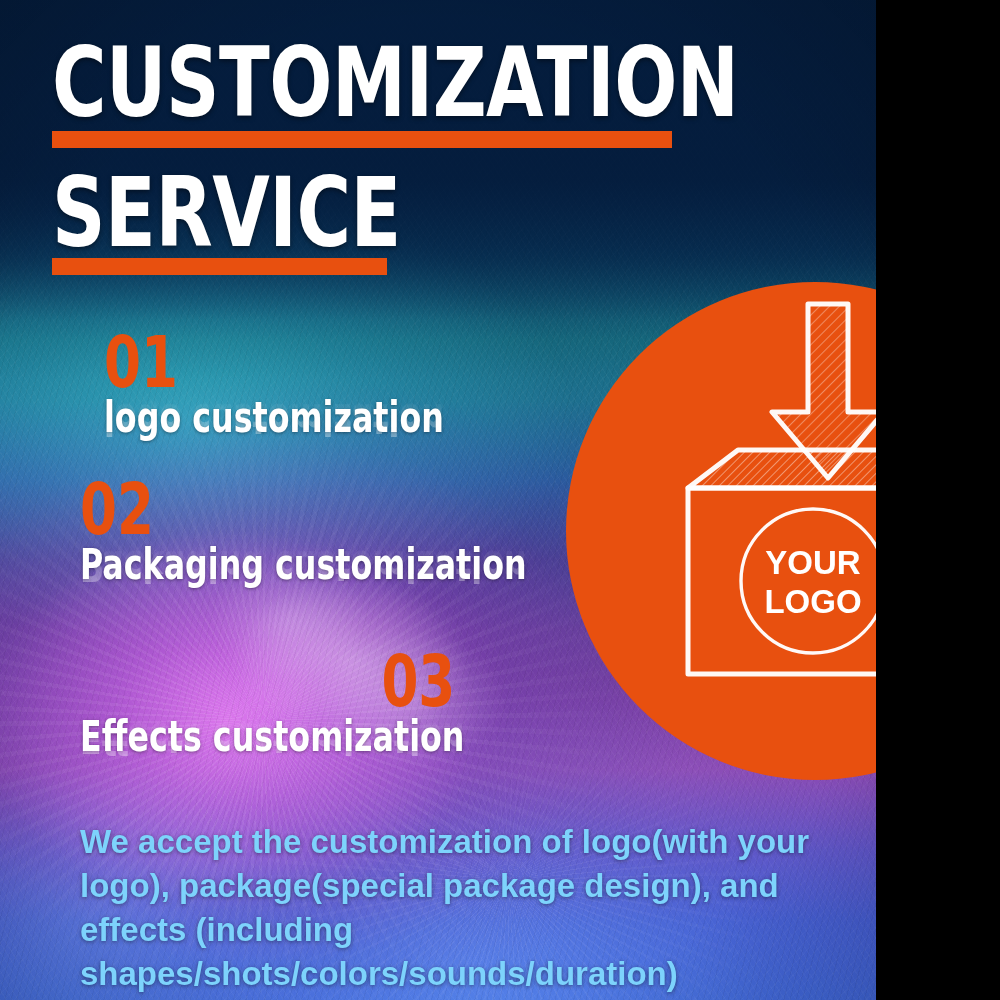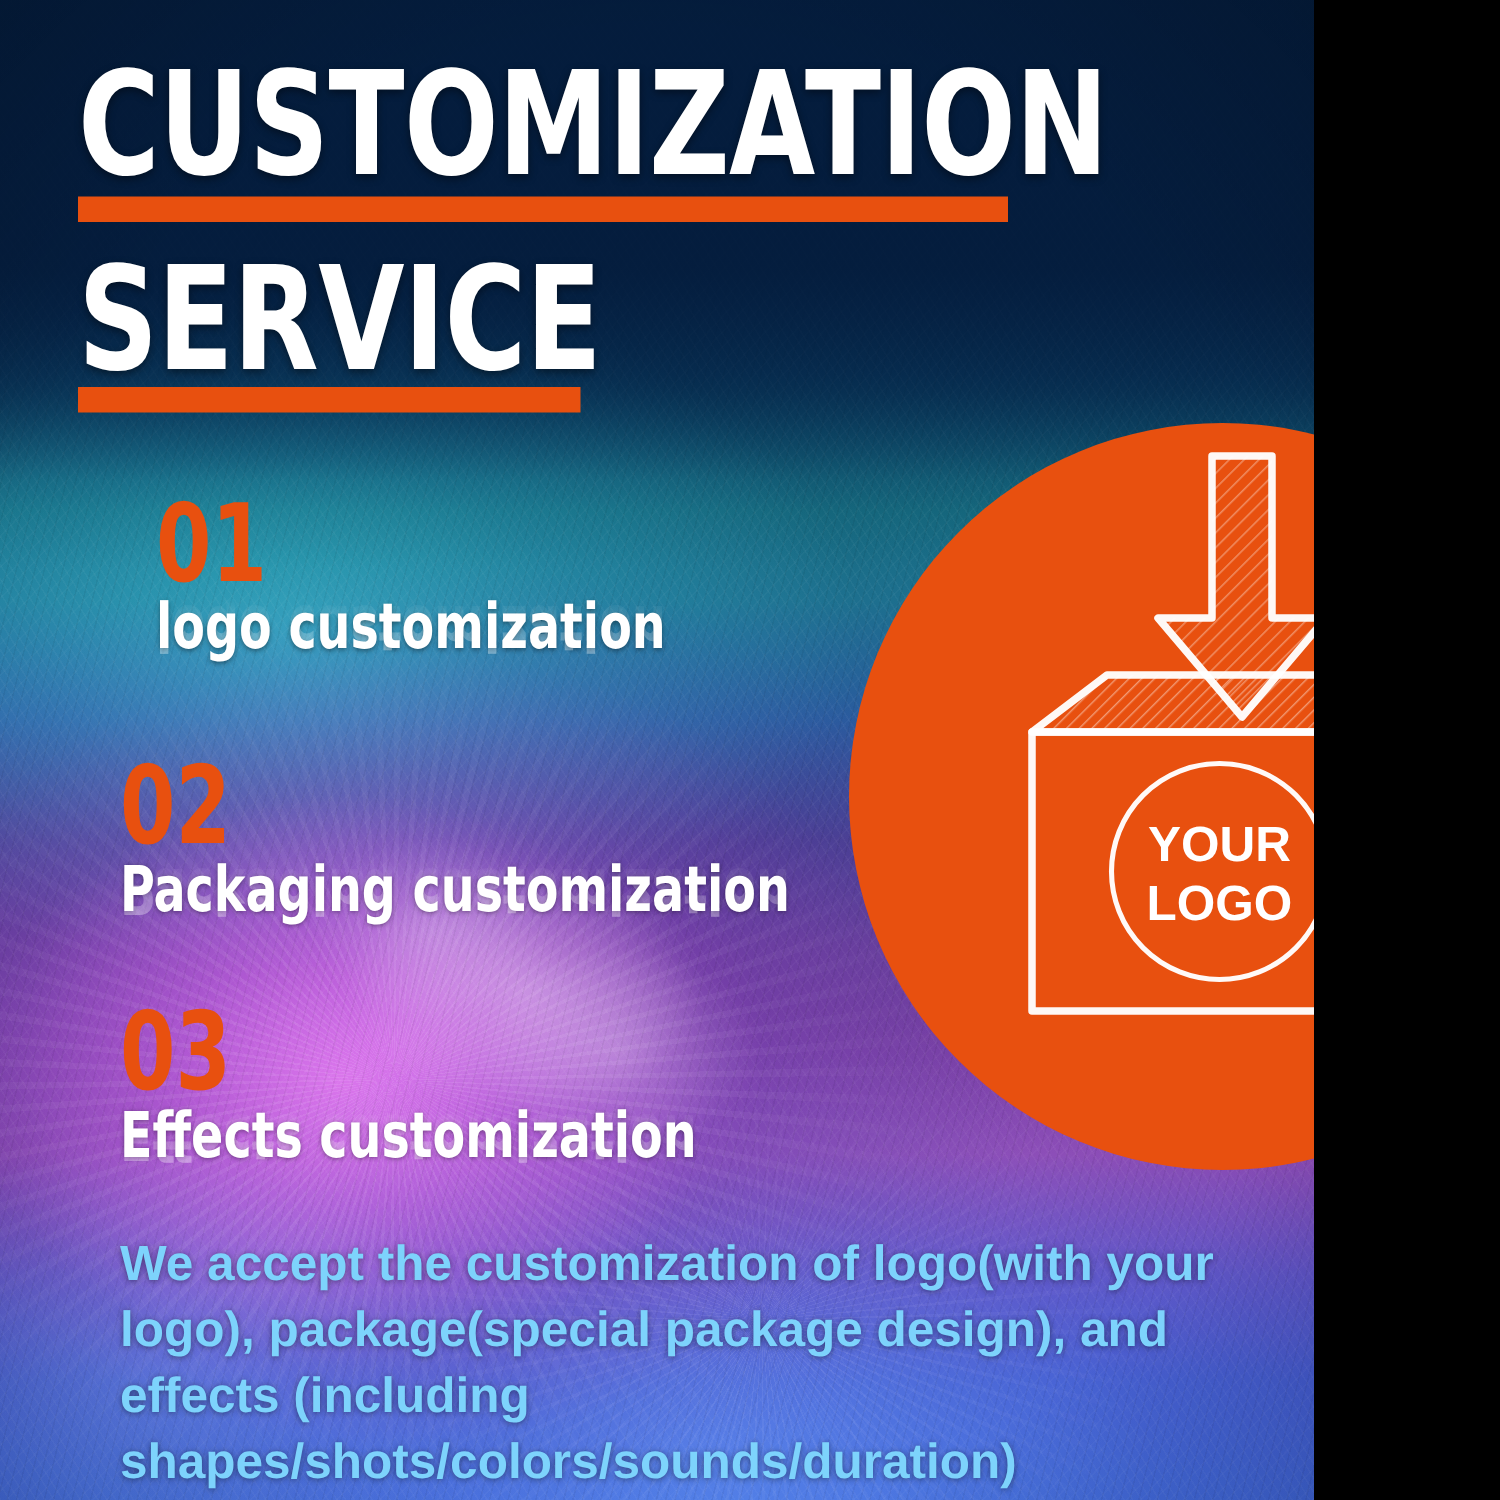--- a/index.html
+++ b/index.html
@@ -143,22 +143,22 @@
   }
   #title-line-1 { font-size: 96px; }
   #title-line-2 { font-size: 96px; margin-top: 26px; }
   .title-rule { background: #e8500f; height: 17px; }
   #title-rule-1 { width: 620px; margin-top: 8px; }
   #title-rule-2 { width: 335px; margin-top: 6px; }
 
   
   .item { position: absolute; left: 80px; }
   #item-1 { top: 330px; margin-left: 24px; }
-  #item-2 { top: 505px; }
-  #item-3 { top: 669px; }
+  #item-2 { top: 477px; }
+  #item-3 { top: 649px; text-align: right; }
 
   .item-number {
     font-family: "Liberation Sans Narrow", "DejaVu Sans Condensed", "Liberation Sans", sans-serif;
     font-weight: 700;
     font-size: 72px;
     line-height: 0.9;
     color: #e8500f;
     transform: scaleX(0.82);
     transform-origin: left center;
     letter-spacing: 0px;

